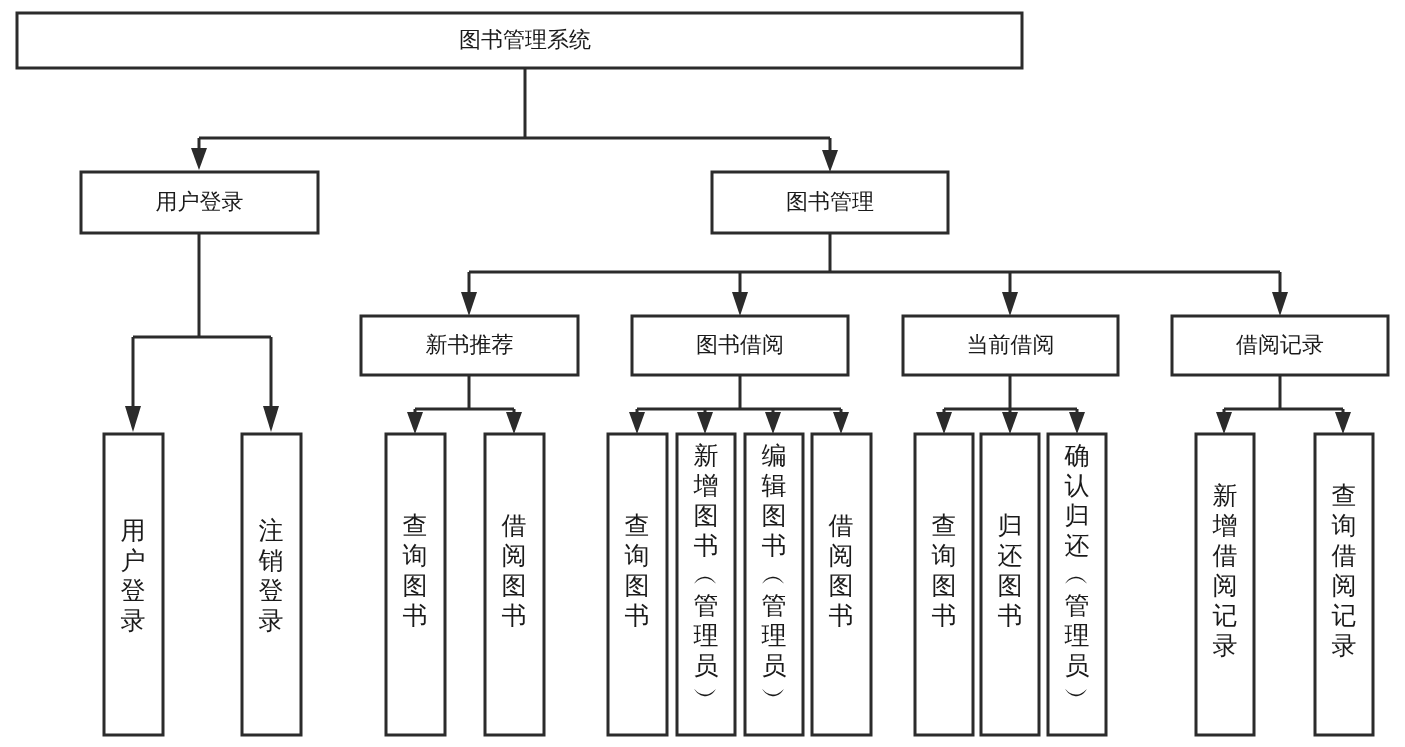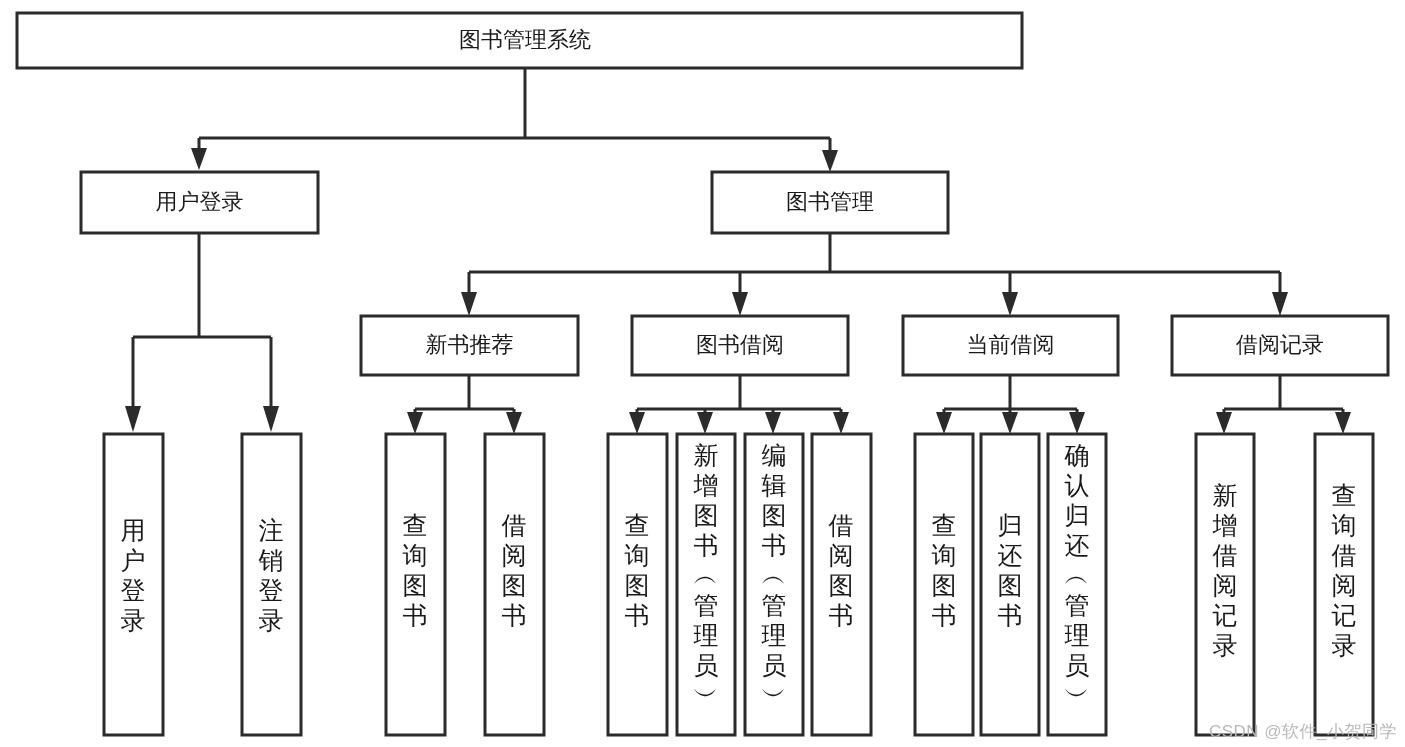--- a/index.html
+++ b/index.html
@@ -206,14 +206,13 @@
       <text class="node-label-v" x="1225" y="0"><tspan x="1225" y="504">新</tspan><tspan x="1225" y="534">增</tspan><tspan x="1225" y="564">借</tspan><tspan x="1225" y="594">阅</tspan><tspan x="1225" y="624">记</tspan><tspan x="1225" y="654">录</tspan></text>
     </g>
 
     <g>
       <rect class="node-box" x="1315" y="434" width="58" height="301"></rect>
       <text class="node-label-v" x="1344" y="0"><tspan x="1344" y="504">查</tspan><tspan x="1344" y="534">询</tspan><tspan x="1344" y="564">借</tspan><tspan x="1344" y="594">阅</tspan><tspan x="1344" y="624">记</tspan><tspan x="1344" y="654">录</tspan></text>
     </g>
 
   </svg>
 
-  <div class="watermark">CSDN @软件_小贺同学</div>
 </div>
 
 </body></html>

